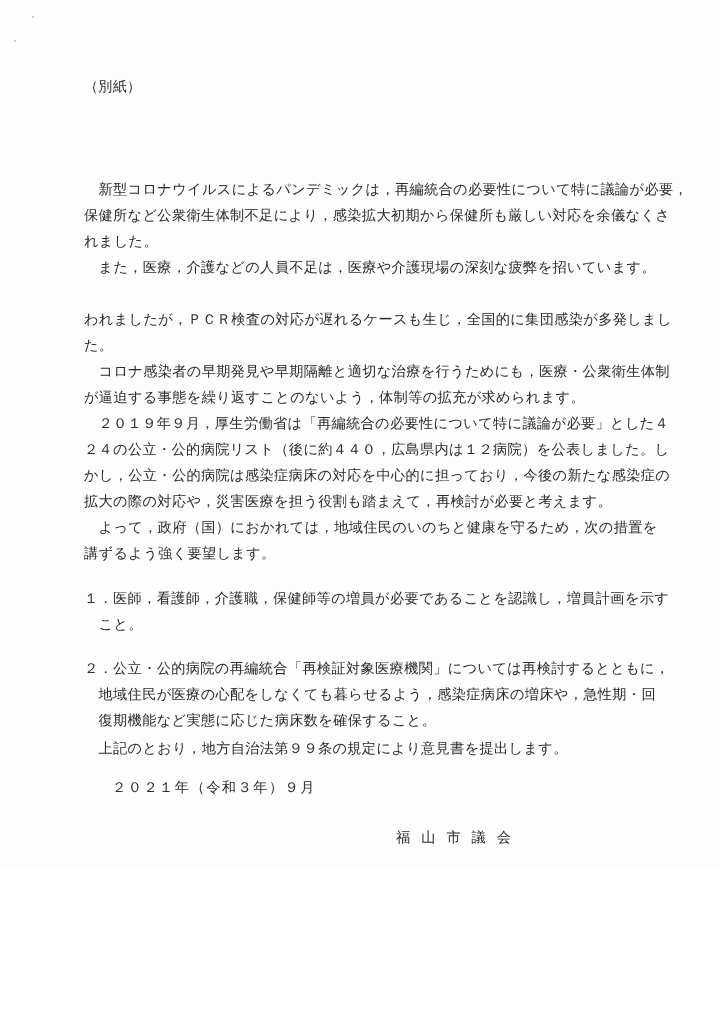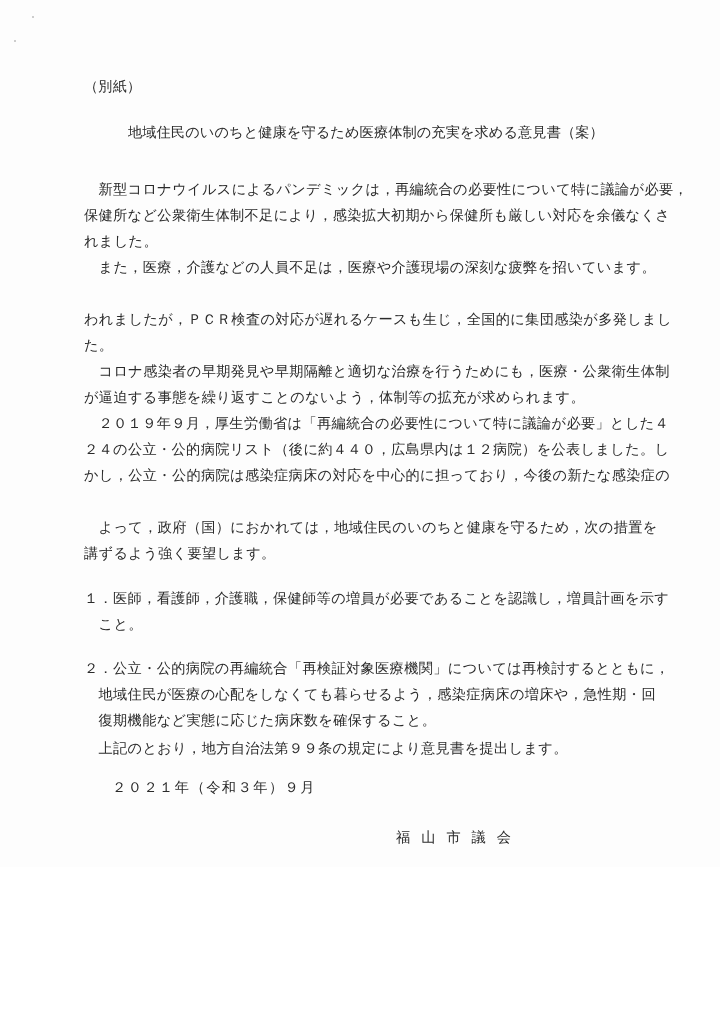--- a/index.html
+++ b/index.html
@@ -55,33 +55,33 @@
 </head>
 <body>
 
 <div class="page">
 
   <div class="speck" style="left:32px;top:16px;"></div>
   <div class="speck" style="left:14px;top:40px;"></div>
 
   <div class="line attachment">（別紙）</div>
 
-  <div class="line title">地域住民のいのちと健康を守るため医療体制の充実を求める意見書（案）</div>
 
   <div class="line" style="left:84px;top:179px;">　新型コロナウイルスによるパンデミックは，再編統合の必要性について特に議論が必要，</div>
   <div class="line" style="left:84px;top:205px;">保健所など公衆衛生体制不足により，感染拡大初期から保健所も厳しい対応を余儀なくさ</div>
   <div class="line" style="left:84px;top:231px;">れました。</div>
   <div class="line" style="left:84px;top:257px;">　また，医療，介護などの人員不足は，医療や介護現場の深刻な疲弊を招いています。</div>
   <div class="line" style="left:84px;top:309px;">われましたが，ＰＣＲ検査の対応が遅れるケースも生じ，全国的に集団感染が多発しまし</div>
   <div class="line" style="left:84px;top:335px;">た。</div>
   <div class="line" style="left:84px;top:361px;">　コロナ感染者の早期発見や早期隔離と適切な治療を行うためにも，医療・公衆衛生体制</div>
   <div class="line" style="left:84px;top:387px;">が逼迫する事態を繰り返すことのないよう，体制等の拡充が求められます。</div>
   <div class="line" style="left:84px;top:413px;">　２０１９年９月，厚生労働省は「再編統合の必要性について特に議論が必要」とした４</div>
   <div class="line" style="left:84px;top:439px;">２４の公立・公的病院リスト（後に約４４０，広島県内は１２病院）を公表しました。し</div>
   <div class="line" style="left:84px;top:465px;">かし，公立・公的病院は感染症病床の対応を中心的に担っており，今後の新たな感染症の</div>
+  <div class="line" style="left:84px;top:491px;">拡大の際の対応や，災害医療を担う役割も踏まえて，再検討が必要と考えます。</div>
   <div class="line" style="left:84px;top:517px;">　よって，政府（国）におかれては，地域住民のいのちと健康を守るため，次の措置を</div>
   <div class="line" style="left:84px;top:543px;">講ずるよう強く要望します。</div>
 
   <div>
     <div class="line" style="left:84px;top:588px;">１．医師，看護師，介護職，保健師等の増員が必要であることを認識し，増員計画を示す</div>
     <div class="line" style="left:84px;top:614px;">　こと。</div>
   </div>
 
   <div>
     <div class="line" style="left:84px;top:658px;">２．公立・公的病院の再編統合「再検証対象医療機関」については再検討するとともに，</div>

